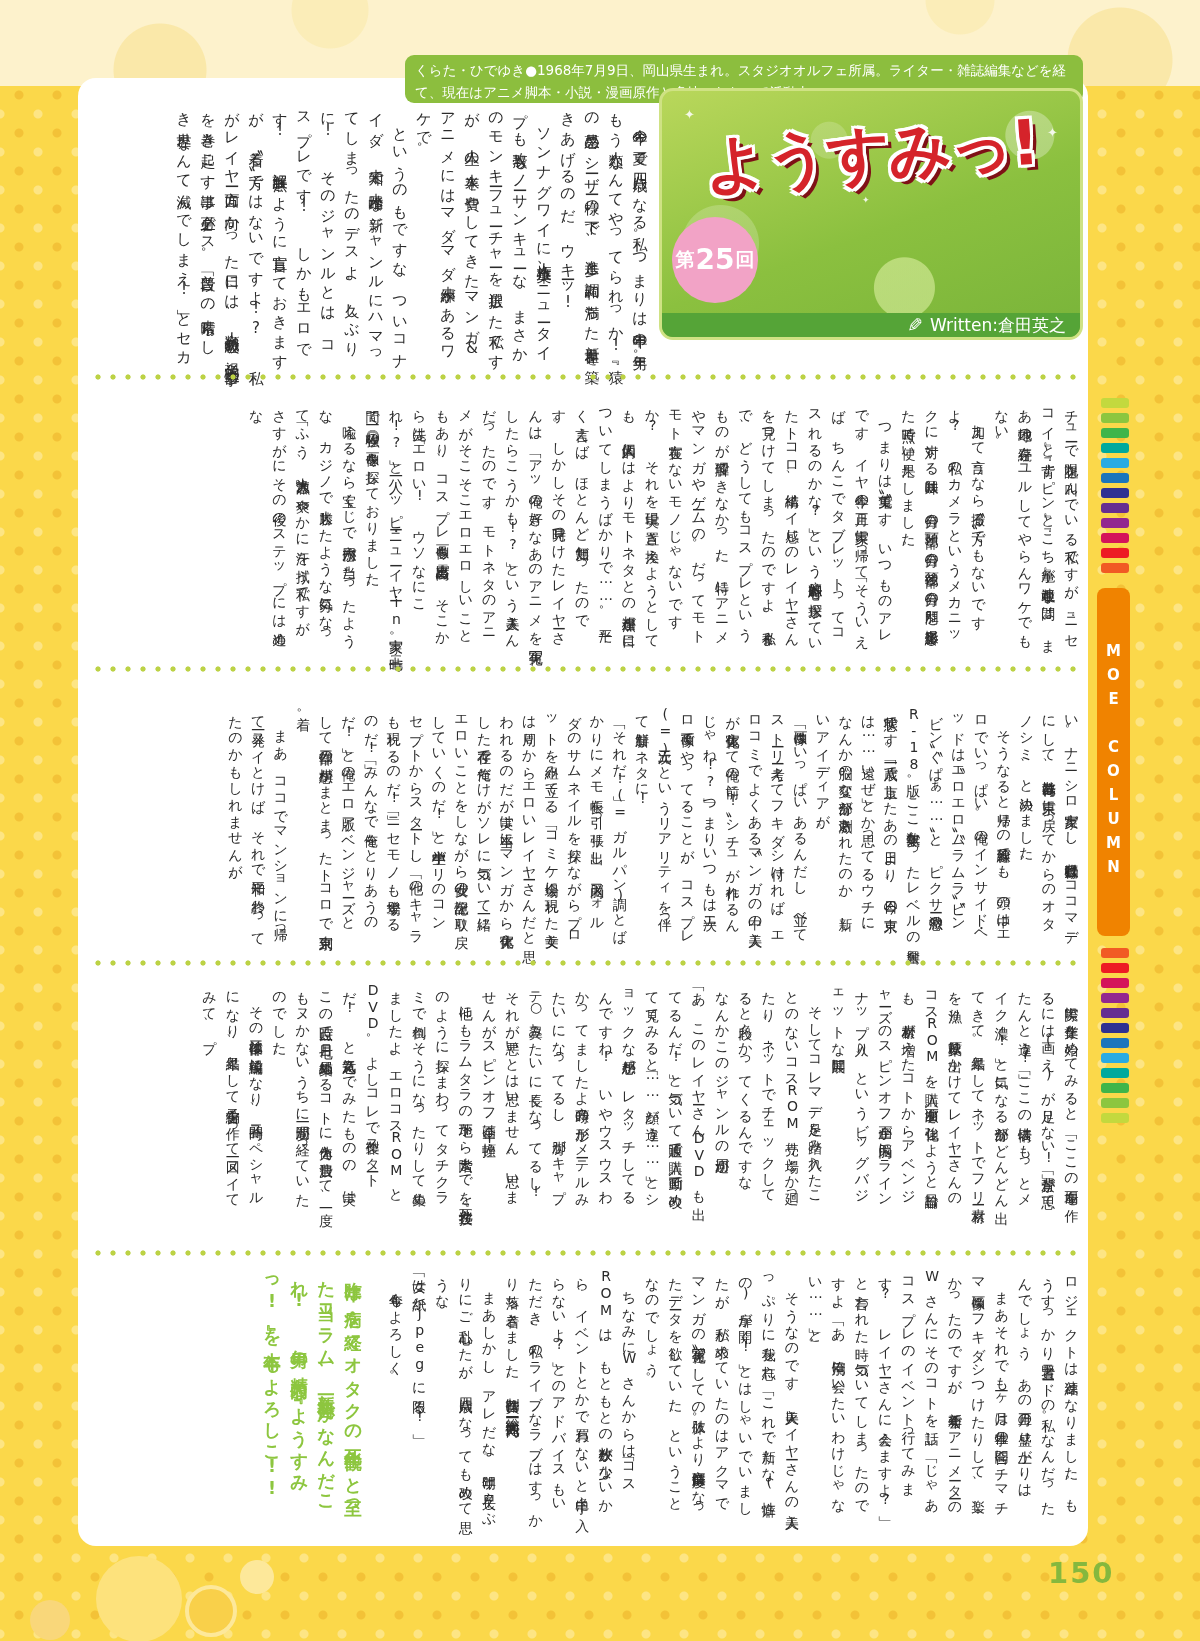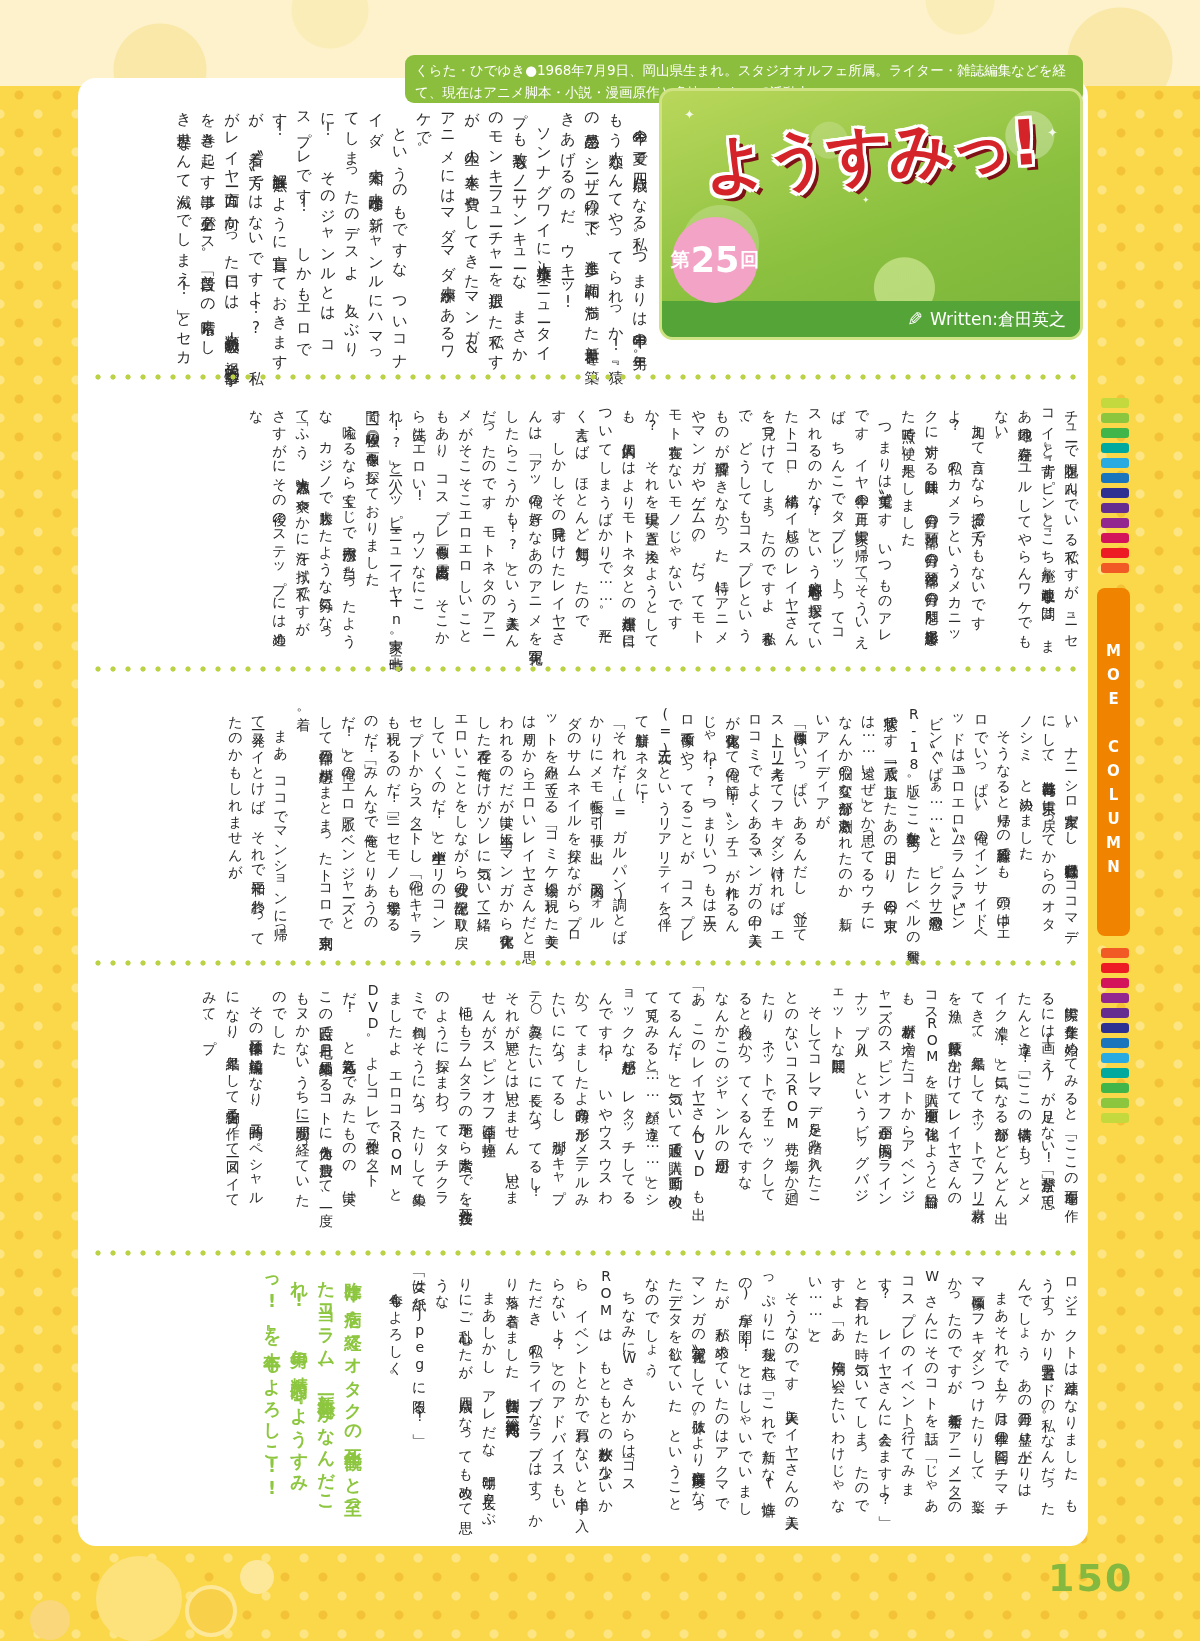--- a/index.html
+++ b/index.html
@@ -34,24 +34,24 @@
   .logo{height:126px;display:flex;justify-content:center;align-items:center;}
   .logo-text{font-size:62px;font-weight:bold;color:#d5232a;transform:rotate(-4deg);letter-spacing:-2px;
     text-shadow:
       -3px -3px 0 #fff, 3px -3px 0 #fff, -3px 3px 0 #fff, 3px 3px 0 #fff,
       -3px 0 0 #fff, 3px 0 0 #fff, 0 -3px 0 #fff, 0 3px 0 #fff,
       6px 6px 0 #7e1116;}
   .ep-row{display:flex;align-items:center;height:86px;padding:0 14px 0 10px;position:relative;z-index:1;}
   .ep-badge{width:86px;height:86px;border-radius:50%;background:#f2a3c6;color:#fff;display:flex;
     align-items:center;justify-content:center;font-weight:bold;flex:0 0 auto;z-index:2;}
   .ep-pre,.ep-suf{font-size:19px;}
-  .ep-num{font-size:35px;line-height:1;margin:0 1px;}
+  .ep-num{font-size:28px;line-height:1;margin:0 1px;}
   .ep-pill{flex:1;height:52px;margin-left:-20px;background:#fff;border-radius:26px;display:flex;
     align-items:center;padding-left:38px;color:#f0649e;font-size:25px;font-weight:bold;letter-spacing:4px;}
-  .written{position:absolute;bottom:0;left:0;right:0;height:36px;background:#55a437;color:#fff;
+  .written{position:absolute;bottom:0;left:0;right:0;height:24px;background:#55a437;color:#fff;
     display:flex;justify-content:flex-end;align-items:center;gap:7px;padding-right:14px;font-size:17px;}
   .pencil::before{content:"✎";font-size:19px;color:#fff;display:inline-block;transform:scaleX(-1);}
   .sparkle{position:absolute;color:rgba(255,255,255,0.85);font-size:13px;}
   .sparkle::before{content:"✦";}
   .sp1{left:22px;top:16px;} .sp2{left:385px;top:34px;} .sp3{left:200px;top:104px;font-size:9px;}
   
   .vband{position:absolute;writing-mode:vertical-rl;text-orientation:upright;color:#2b2b2b;}
   .vband p{margin:0;text-indent:1em;}
   .vband p.cont{text-indent:0;}
   .b1{right:548px;top:102px;height:266px;font-size:15px;line-height:24px;letter-spacing:2px;}
@@ -68,21 +68,21 @@
   .s1{top:374px;} .s2{top:666px;} .s3{top:960px;} .s4{top:1250px;}
   
   .stripes{position:absolute;left:1101px;width:28px;}
   .stripes p{margin:0 0 5px 0;width:28px;height:10px;border-radius:3px;}
   .st-top{top:398px;} .st-bottom{top:948px;}
   .tab{position:absolute;left:1097px;top:588px;width:33px;height:348px;background:#f08300;border-radius:8px;
     display:flex;align-items:center;justify-content:center;}
   .tab span{writing-mode:vertical-rl;text-orientation:upright;color:#fff;font-weight:bold;font-size:15px;
     letter-spacing:6px;}
   
-  .pageno{position:absolute;left:1048px;top:1556px;color:#85b83e;font-size:38px;font-weight:600;letter-spacing:2px;}
+  .pageno{position:absolute;left:1048px;top:1556px;color:#85b83e;font-size:29px;font-weight:600;letter-spacing:2px;}
   
   .bubble{position:absolute;border-radius:50%;}
   .bb1{left:96px;top:1556px;width:86px;height:86px;background:#fde27c;}
   .bb2{left:185px;top:1585px;width:52px;height:52px;background:#f9d04a;border:4px solid #fde89a;box-sizing:border-box;}
   .bb3{left:240px;top:1560px;width:34px;height:34px;background:#fde89a;}
   .bb4{left:30px;top:1600px;width:40px;height:40px;background:#f9d77a;}
 </style>
 </head>
 <body>
 

